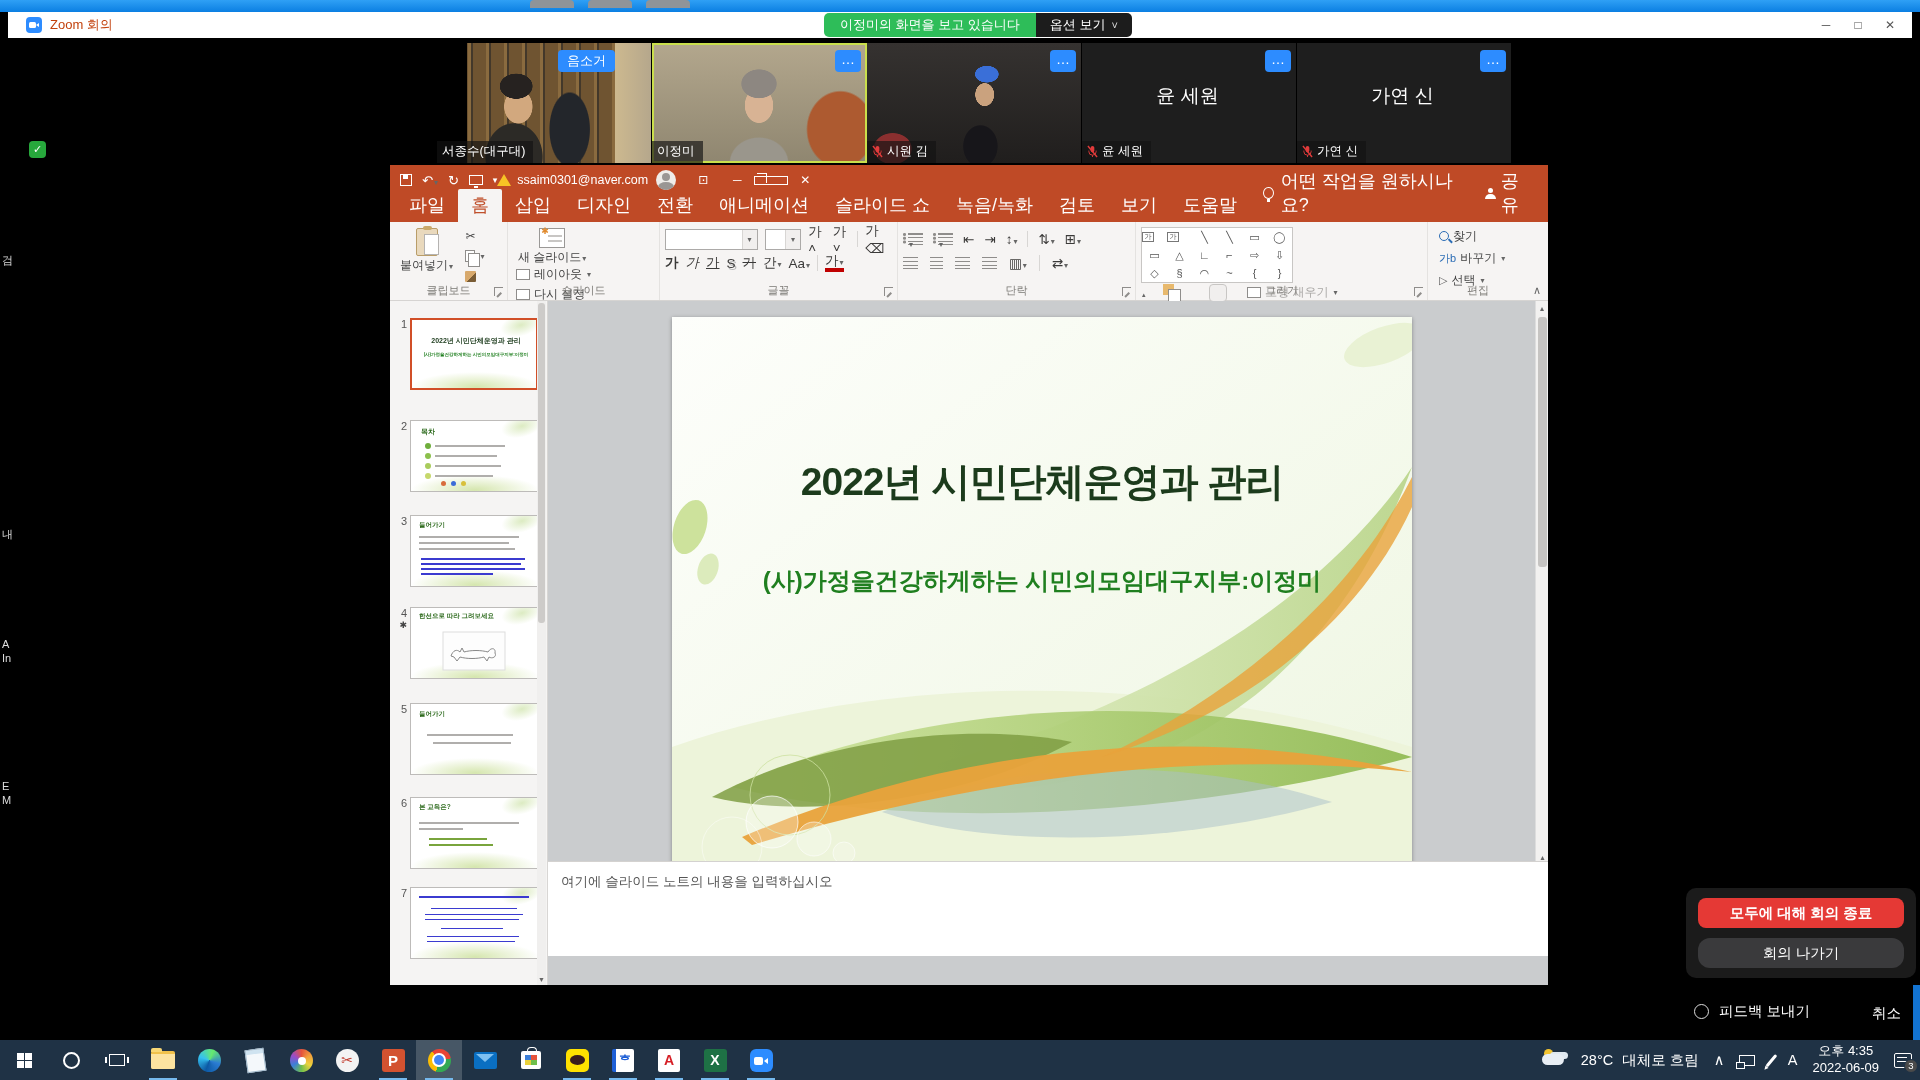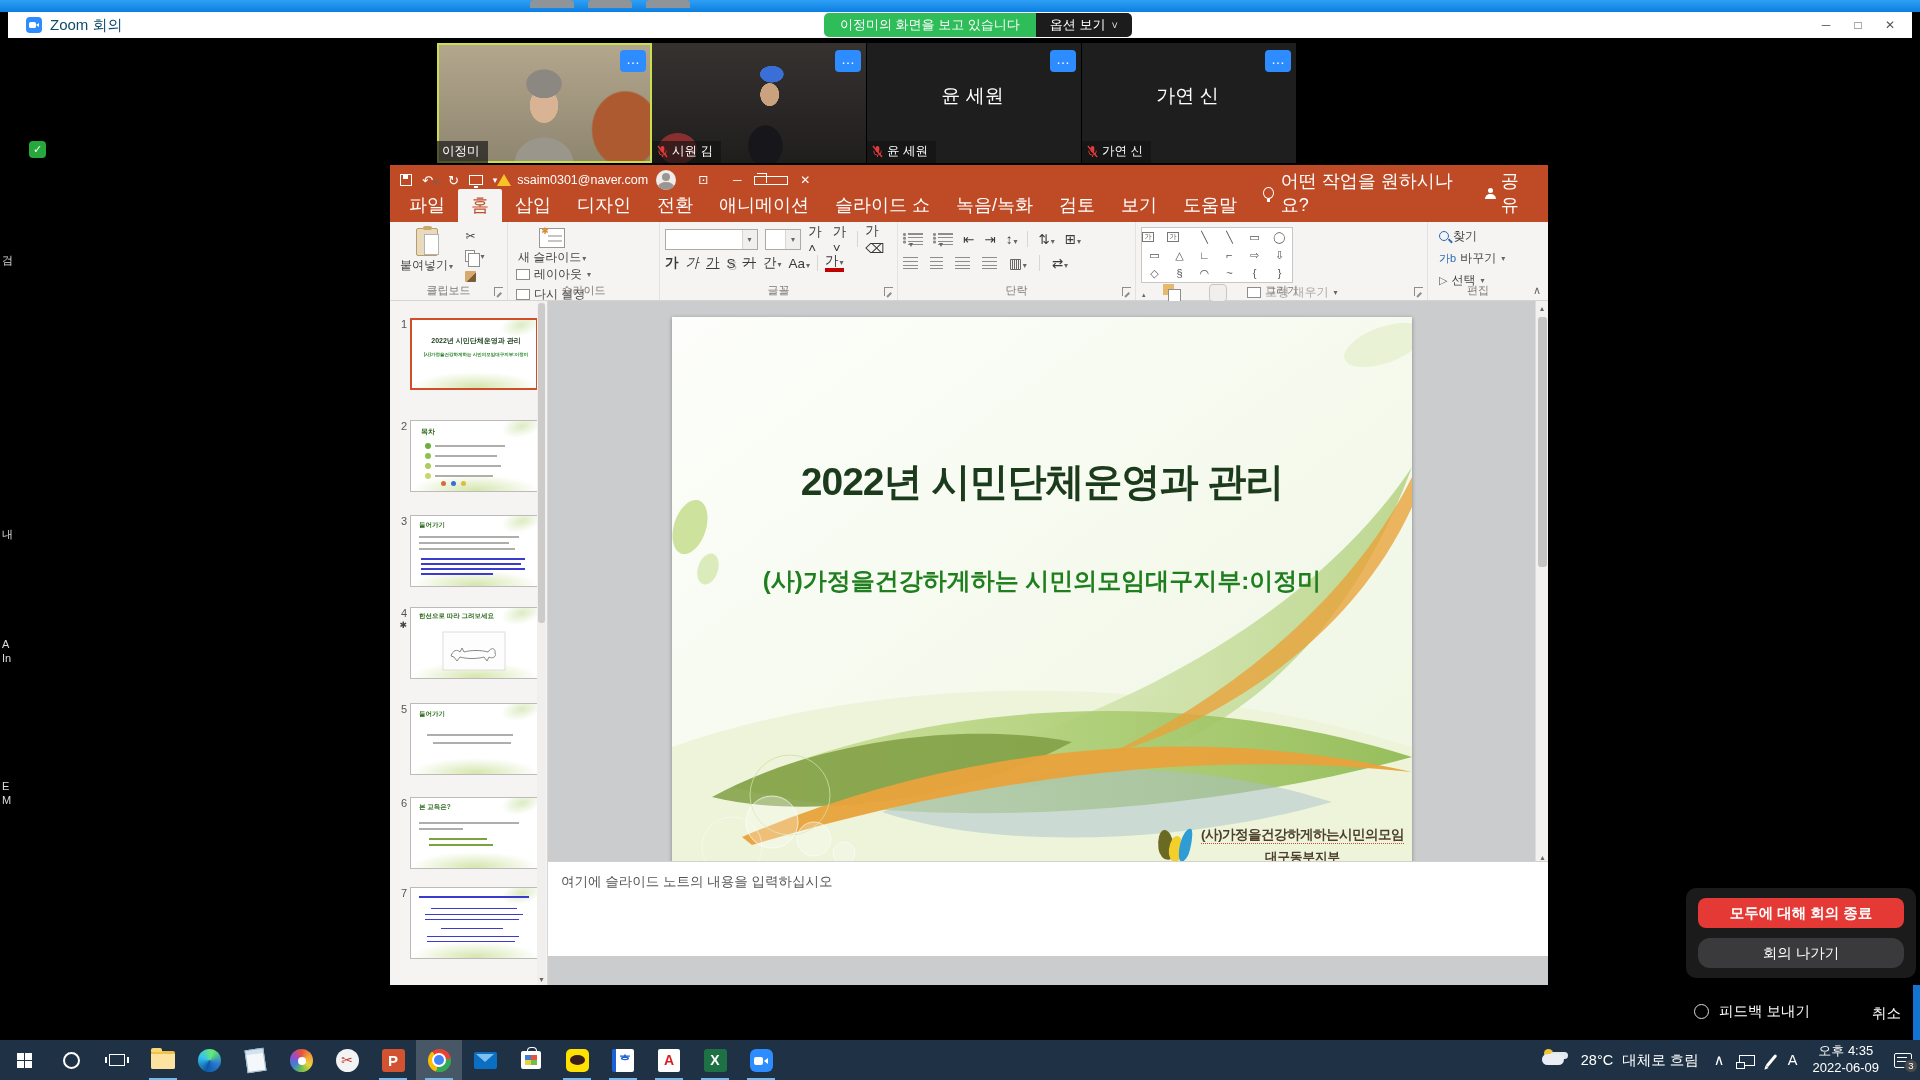--- a/index.html
+++ b/index.html
@@ -8,21 +8,21 @@
 
 
 .blue-top{position:absolute;left:0;top:0;width:1920px;height:12px;background:linear-gradient(180deg,#2fa0f5,#0b7fe2)}
 .tabstub{position:absolute;top:0;height:8px;width:44px;background:#8f9499;border-radius:4px 4px 0 0}
 
 
 .zoom-tb{position:absolute;left:8px;top:12px;width:1904px;height:26px;background:#fff;display:flex;align-items:center}
 .zoom-logo{width:16px;height:16px;margin-left:18px;background:#2d8cff;border-radius:4px;position:relative}
 .zoom-logo::before{content:"";position:absolute;left:3px;top:5px;width:7px;height:6px;background:#fff;border-radius:1.5px}
 .zoom-logo::after{content:"";position:absolute;left:10px;top:5.5px;border-top:2.5px solid transparent;border-bottom:2.5px solid transparent;border-right:3.5px solid #fff}
-.zoom-title{margin-left:8px;font-size:15px;color:#0c4a6e}
+.zoom-title{margin-left:8px;font-size:13px;color:#c2410c}
 .banner-wrap{position:absolute;left:816px;top:1px;height:24px;display:flex}
 .banner-green{background:#2ebd59;color:#fff;font-size:13px;display:flex;align-items:center;padding:0 16px;border-radius:5px 0 0 5px}
 .banner-opt{background:#1c1c1c;color:#fff;font-size:13px;display:flex;align-items:center;gap:6px;padding:0 14px;border-radius:0 5px 5px 0}
 .chev-dn::after{content:"˅";font-size:11px;color:#ddd}
 .zwin-btns{position:absolute;right:6px;top:0;height:26px;display:flex}
 .zwin-btns span{width:32px;text-align:center;line-height:26px;color:#555;font-size:12px}
 
 
 .video-strip{position:absolute;left:437px;top:43px;display:flex}
 .tile{width:215px;height:120px;position:relative;background:#1e1e1e;border-right:1px solid #000;overflow:hidden}
@@ -263,20 +263,27 @@
       <span class="banner-opt chev-dn">옵션 보기</span>
     </span>
     <span class="zwin-btns">
       <span>─</span>
       <span>□</span>
       <span>✕</span>
     </span>
   </div>
 
   <div class="video-strip">
+    <div class="tile v1">
+      <span class="unmute-btn">음소거</span>
+      <span class="more-btn">…</span>
+      <span class="vname">
+          <span>서종수(대구대)</span>
+        </span>
+    </div>
     <div class="tile v2 active-speaker">
       <span class="more-btn">…</span>
       <span class="vname">
           <span>이정미</span>
         </span>
     </div>
     <div class="tile v3">
       <span class="more-btn">…</span>
       <span class="vname">
         <svg class="mic-off" viewBox="0 0 12 14">
@@ -658,31 +665,20 @@
             <path d="M70,520 C280,430 520,405 740,455 C520,432 300,462 80,528 Z" fill="#e9a23b" opacity="0.95"></path>
             <path d="M740,160 C680,280 560,380 430,440 C580,395 690,300 740,190 Z" fill="#e9a23b" opacity="0.8"></path>
             <circle cx="118" cy="478" r="40" fill="none" stroke="rgba(205,225,160,.8)"></circle>
             <circle cx="60" cy="530" r="30" fill="none" stroke="rgba(255,255,255,.45)"></circle>
             <circle cx="100" cy="505" r="26" fill="rgba(255,255,255,.28)" stroke="rgba(255,255,255,.7)"></circle>
             <circle cx="142" cy="522" r="17" fill="rgba(255,255,255,.25)" stroke="rgba(255,255,255,.6)"></circle>
             <circle cx="172" cy="536" r="11" fill="rgba(255,255,255,.22)" stroke="rgba(255,255,255,.55)"></circle>
           </svg>
           <div class="cv-title">2022년 시민단체운영과 관리</div>
           <div class="cv-sub">(사)가정을건강하게하는 시민의모임대구지부:이정미</div>
-          <div class="logo">
-            <span class="lm">
-                <i class="a"></i>
-                <i class="b"></i>
-                <i class="c"></i>
-              </span>
-            <span class="logo-tx">
-              <span class="l1">(사)가정을건강하게하는시민의모임</span><br>
-              <span class="l2">대구동부지부</span>
-            </span>
-          </div>
         </div>
         <div class="area-sb">
           <div style="padding-top:3px">▴</div>
           <div class="thumbbar"></div>
           <div class="nav"><span>▴</span><br><span>▾</span><br><span>▾</span></div>
         </div>
       </div>
 
       <div class="notes">
         <div>여기에 슬라이드 노트의 내용을 입력하십시오</div>

